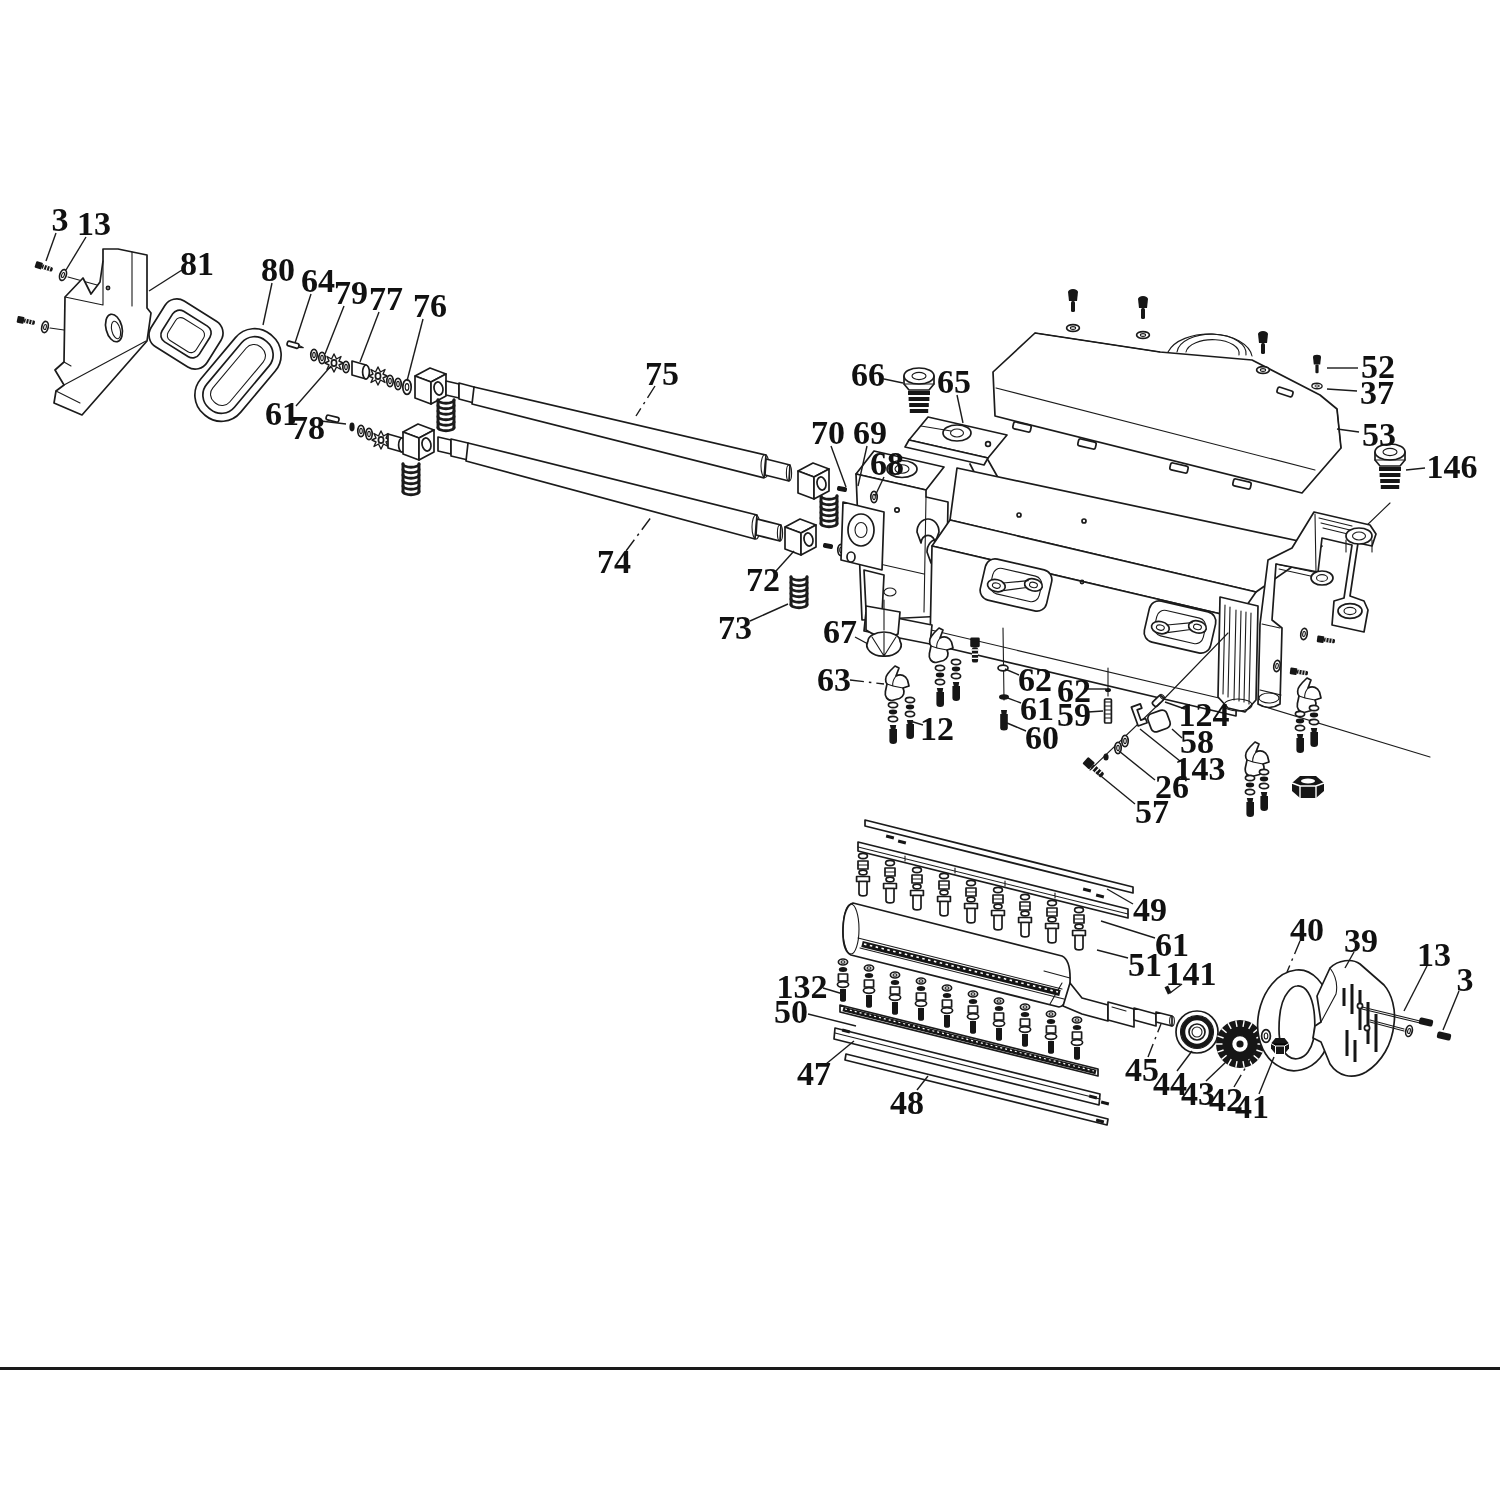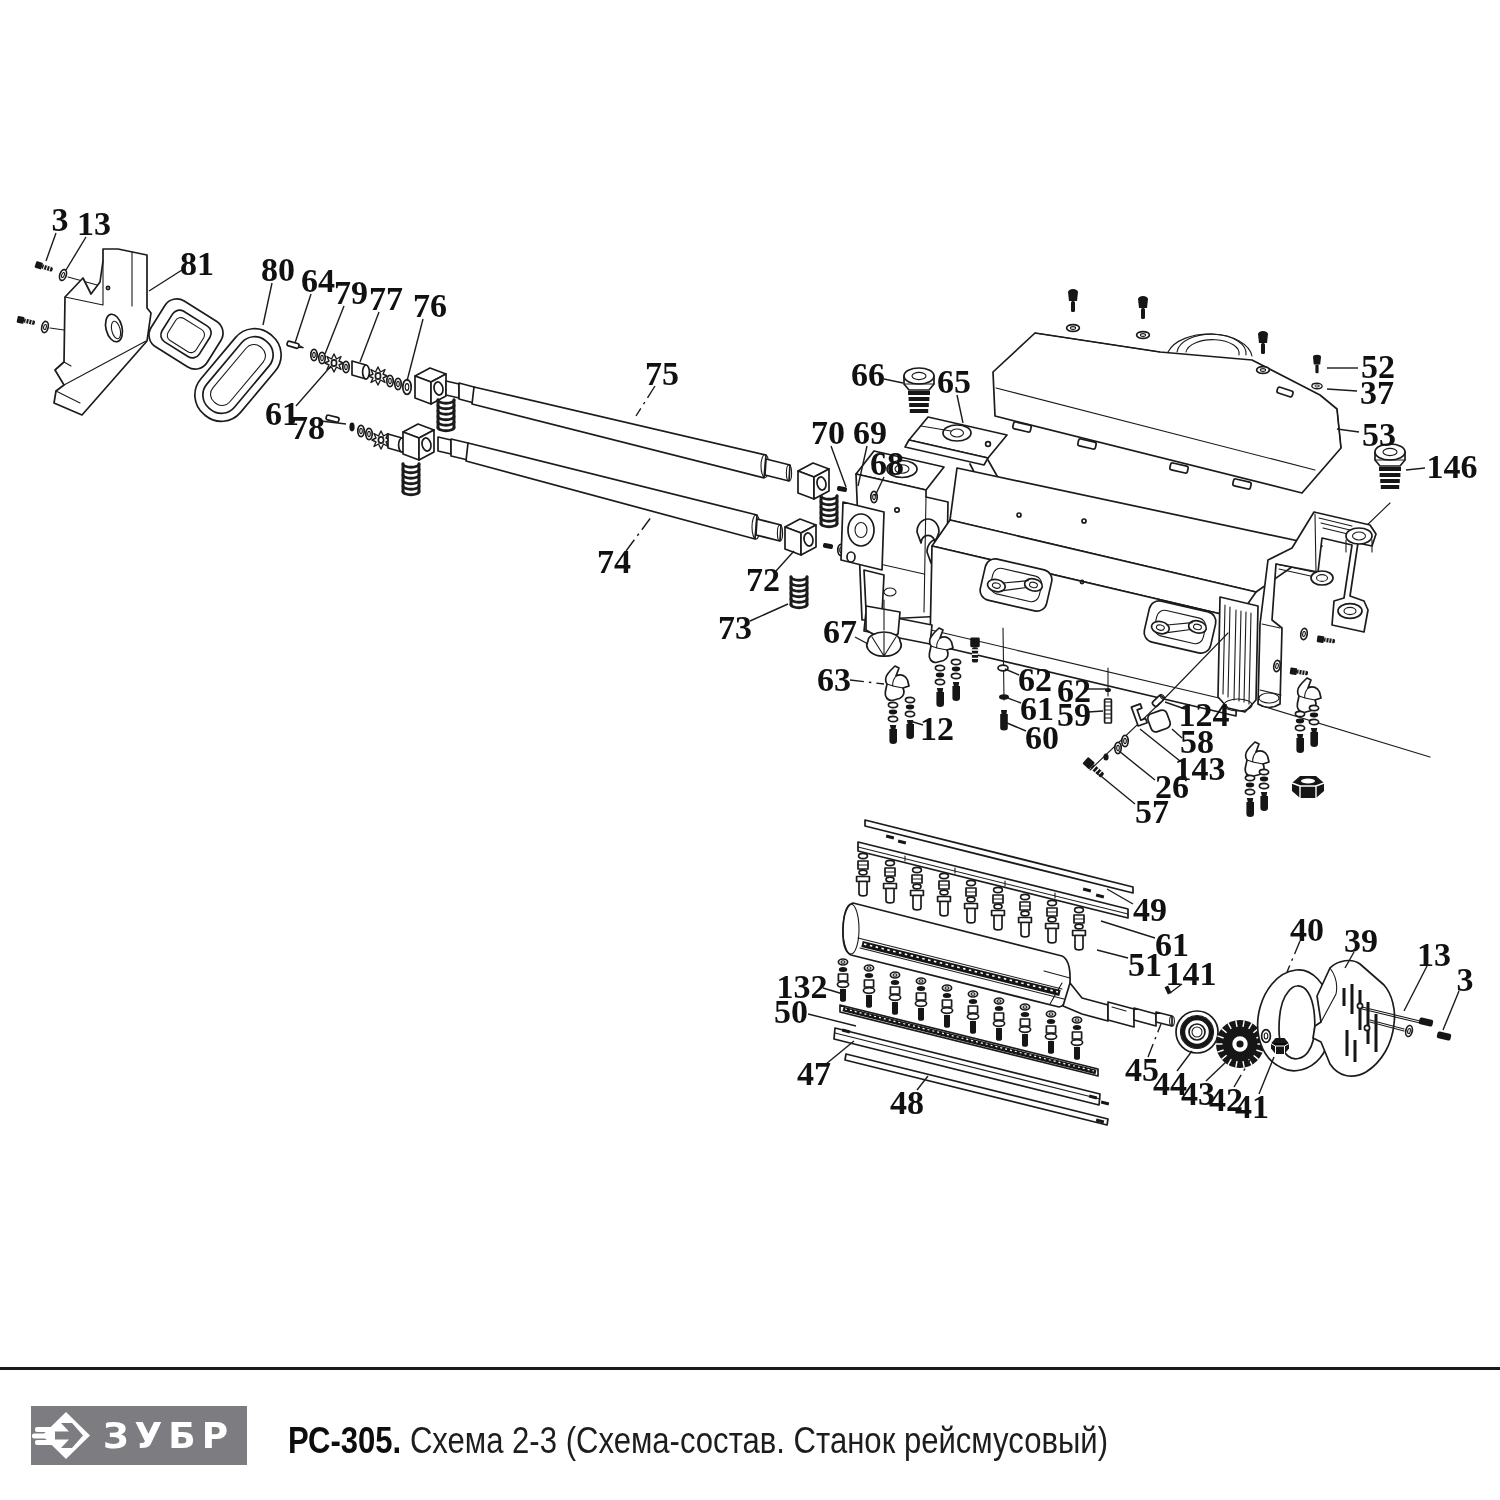--- a/index.html
+++ b/index.html
@@ -791,29 +791,14 @@
           <text x="791" y="1011" class="callout-num" text-anchor="middle" dominant-baseline="central">50</text>
           <line x1="826" y1="1064" x2="854" y2="1041" class="leader"></line>
           <text x="814" y="1073" class="callout-num" text-anchor="middle" dominant-baseline="central">47</text>
           <line x1="917" y1="1090" x2="928" y2="1076" class="leader"></line>
           <text x="907" y="1102" class="callout-num" text-anchor="middle" dominant-baseline="central">48</text>
         </g>
 </g>
 </svg>
 
 <div id="footer-rule" style="top:1367px"></div>
-<div id="footer">
-  <div id="brand-box" style="left:31px;top:26px;width:216px;height:59px;">
-    <svg width="70" height="59" viewBox="0 0 70 59">
-      <polygon points="35,6 59,29.5 35,53 11,29.5" fill="#ffffff"></polygon>
-      <path d="M30,17 L41,17 L52,29.5 L41,42 L30,42 L38,33.5 L24,33.5 L24,25.5 L38,25.5 Z" fill="#7d7d81"></path>
-      <rect x="4" y="21" width="18" height="5" fill="#ffffff" rx="2"></rect>
-      <rect x="1" y="27.5" width="21" height="5" fill="#ffffff" rx="2"></rect>
-      <rect x="4" y="34" width="18" height="5" fill="#ffffff" rx="2"></rect>
-    </svg>
-    <span id="brand-text" style="font-size:36px;letter-spacing:6px;margin-left:2px;">ЗУБР</span>
-  </div>
-  <div id="footer-caption" style="left:288px;top:40px;font-size:37px;">
-    <span class="cap-bold">РС-305.</span><span> Схема 2-3 (Схема-состав. Станок рейсмусовый)</span>
-  </div>
+
 </div>
 
-</div>
-
 </body></html>

